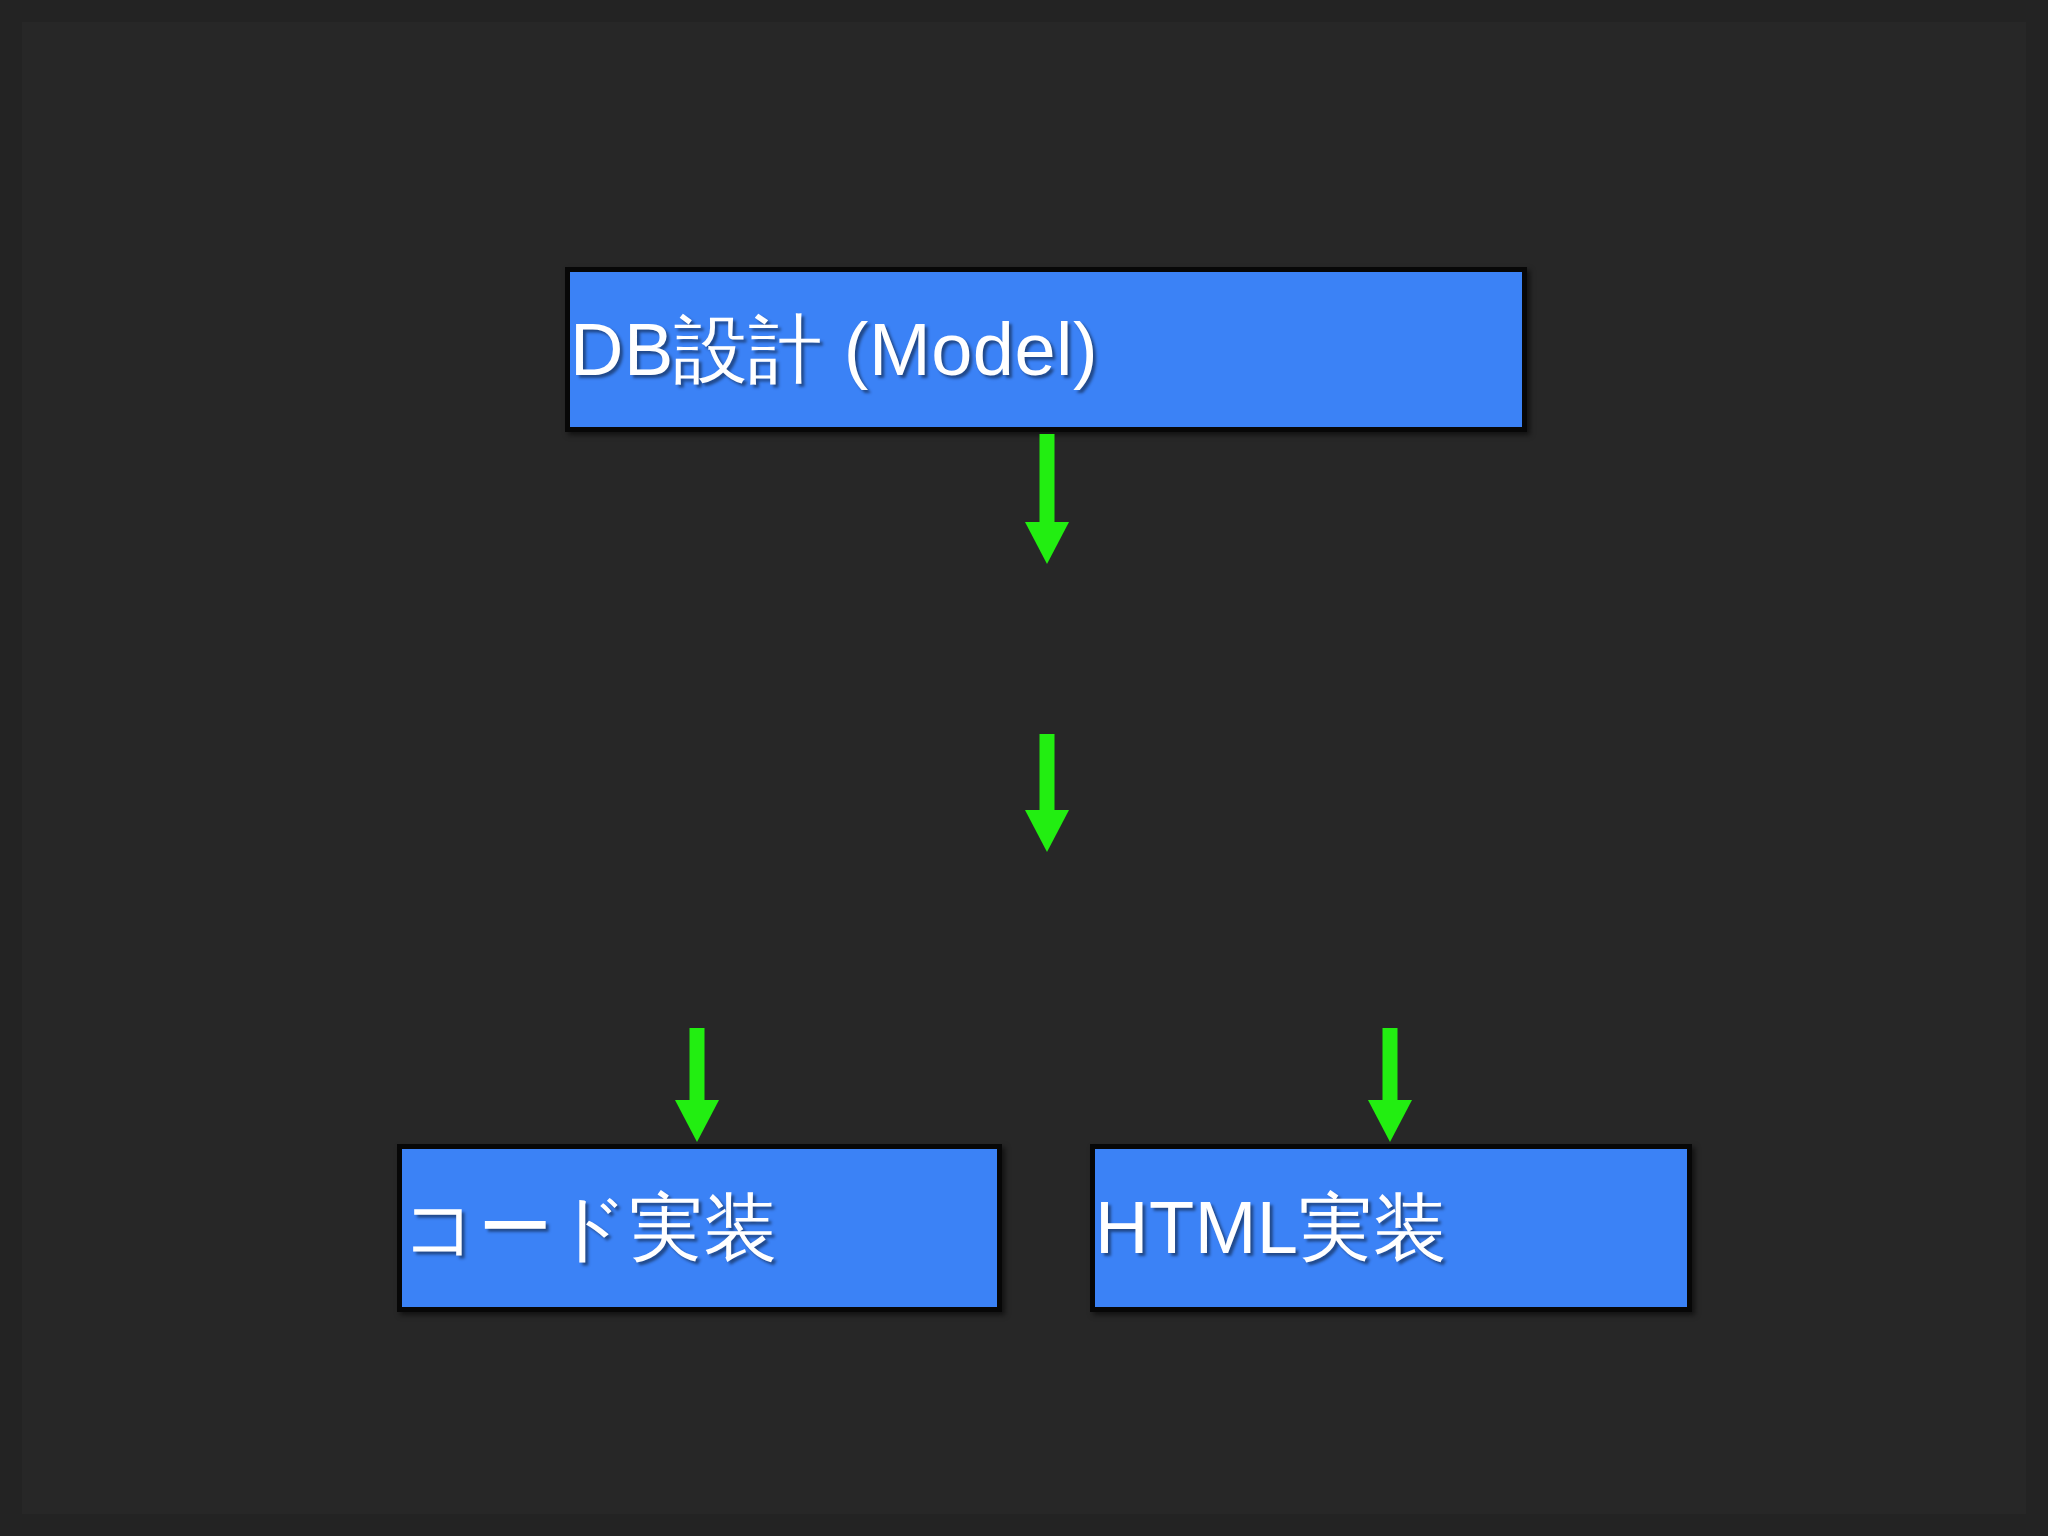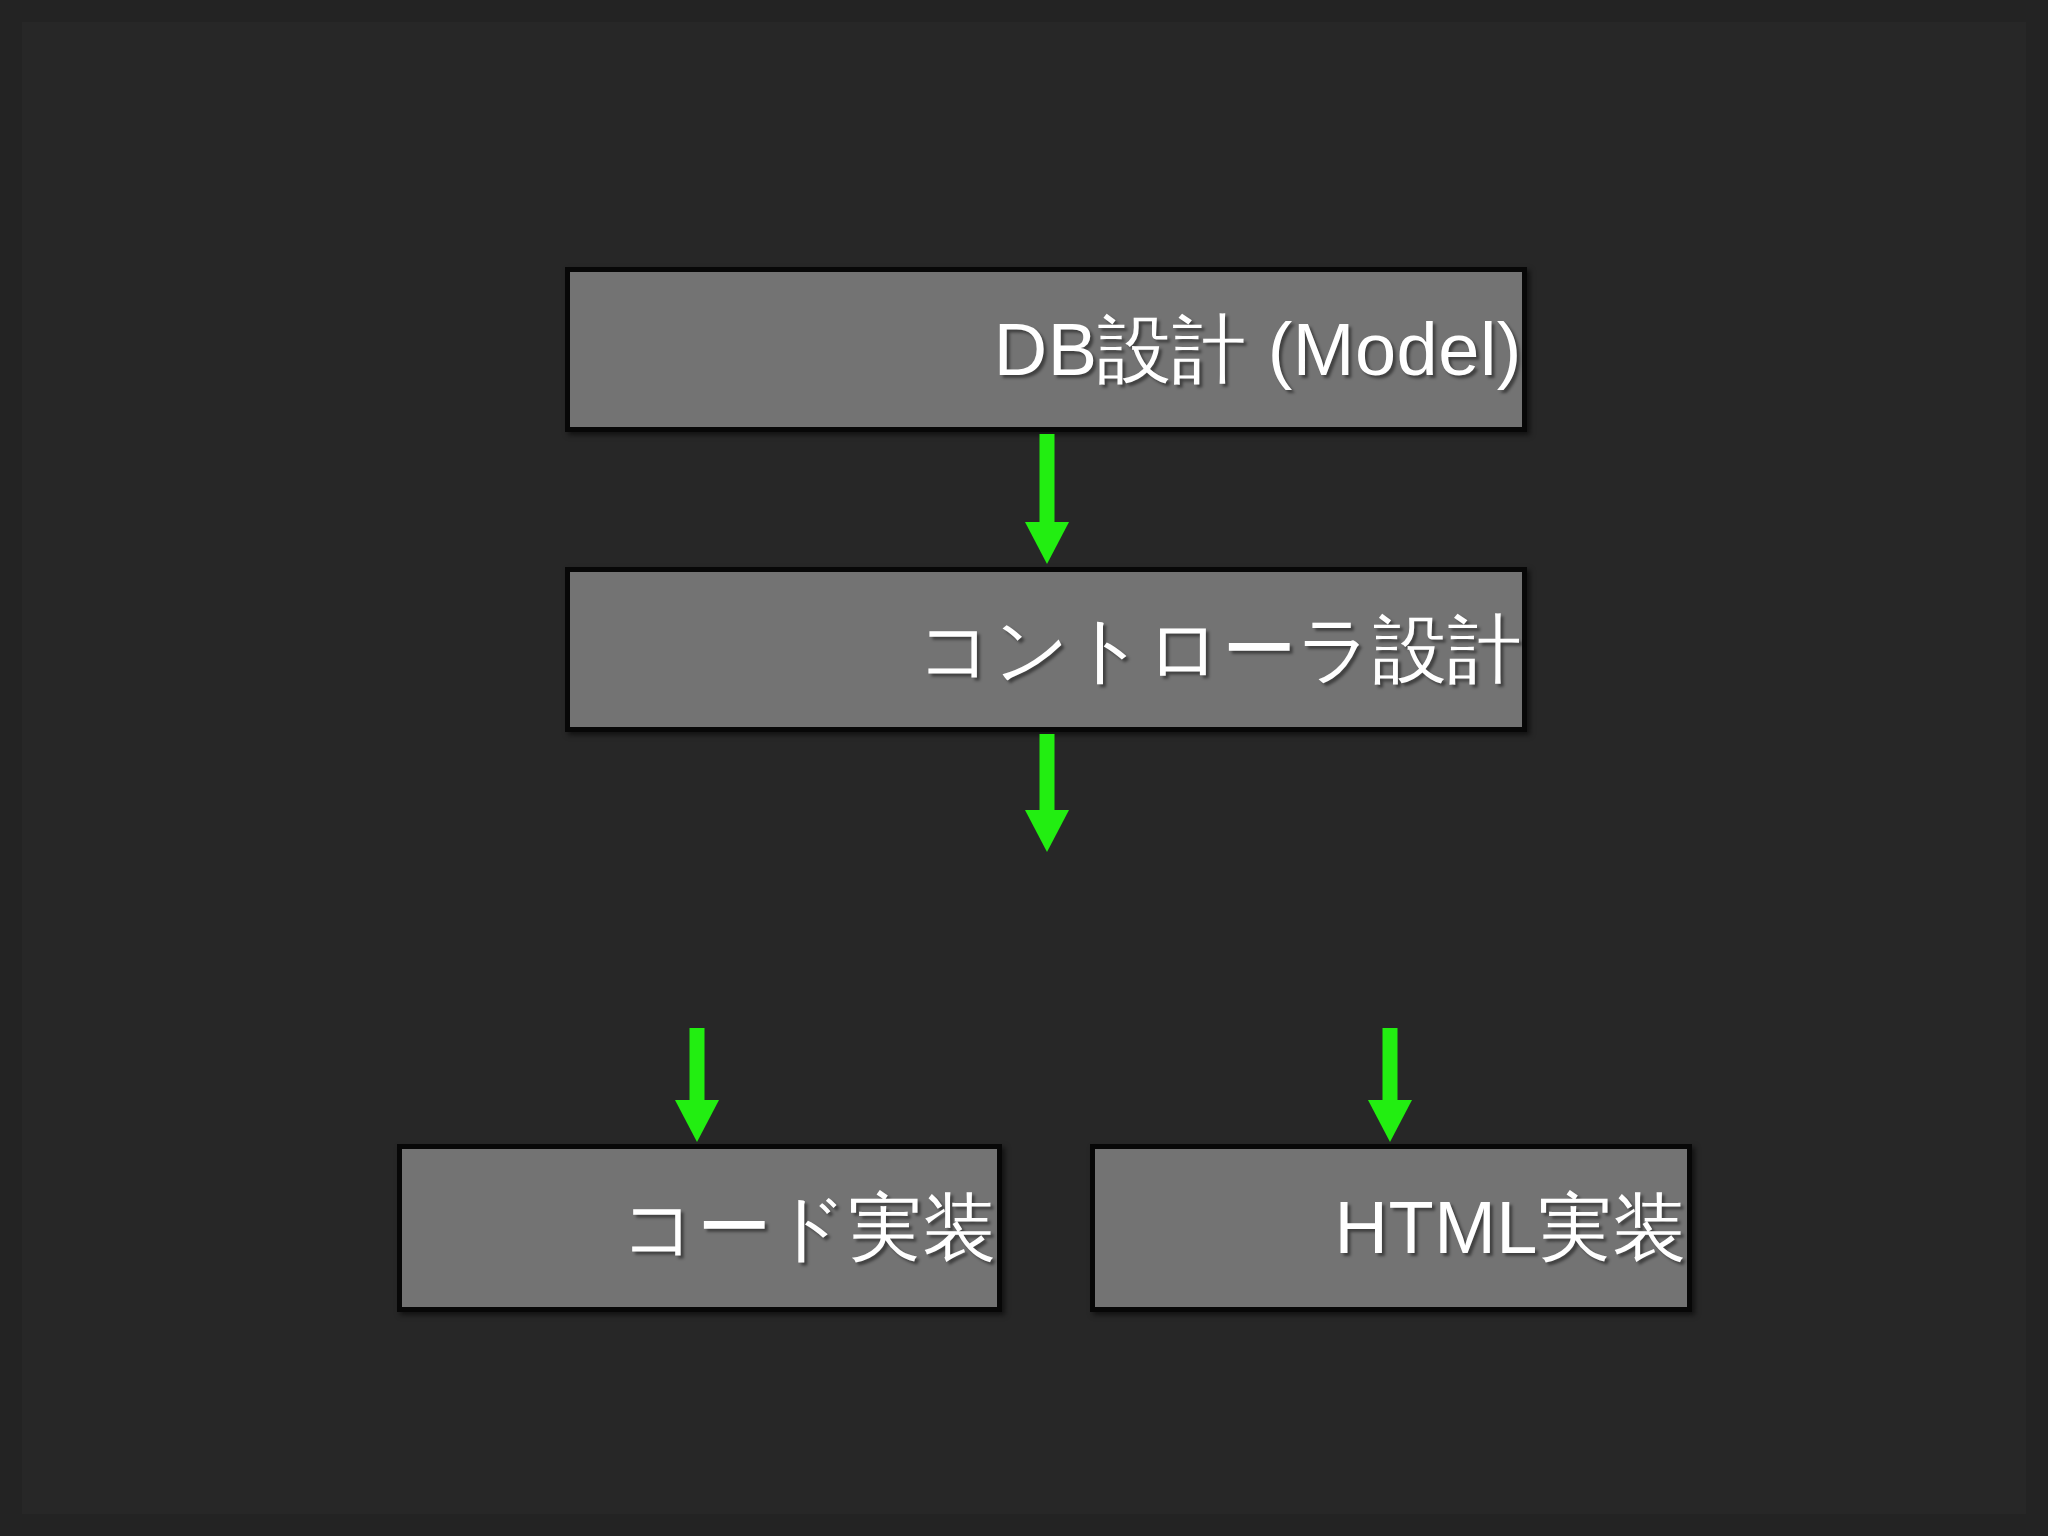--- a/index.html
+++ b/index.html
@@ -23,27 +23,26 @@
     left: 22px;
     top: 22px;
     width: 2004px;
     height: 1492px;
     background: #272727;
   }
 
   .node {
     position: absolute;
     box-sizing: border-box;
-    background: #737373;
+    background: #3b82f6;
     border: 5px solid #070707;
     display: flex;
     align-items: center;
-    justify-content: flex-end;
+    justify-content: flex-start;
     box-shadow: 3px 3px 5px rgba(0,0,0,0.55);
-    padding-left: 20px;
   }
 
   .node-label {
     color: #ffffff;
     font-size: 74px;
     line-height: 1;
     white-space: nowrap;
     letter-spacing: 0.5px;
     text-shadow: 3px 3px 3px rgba(0,0,0,0.45);
   }
@@ -84,23 +83,20 @@
 
     <div class="node" id="node-db">
       <span class="node-label">DB設計 (Model)</span>
     </div>
 
     <svg class="arrow" id="arrow-db-ctrl" viewBox="0 0 60 132">
       <line class="shaft" x1="30" y1="0" x2="30" y2="96"></line>
       <polygon class="head" points="30,130 8,88 52,88"></polygon>
     </svg>
 
-    <div class="node" id="node-ctrl">
-      <span class="node-label">コントローラ設計</span>
-    </div>
 
     <svg class="arrow" id="arrow-ctrl-scaffold" viewBox="0 0 60 120">
       <line class="shaft" x1="30" y1="0" x2="30" y2="84"></line>
       <polygon class="head" points="30,118 8,76 52,76"></polygon>
     </svg>
 
 
     <svg class="arrow" id="arrow-scaffold-code" viewBox="0 0 60 116">
       <line class="shaft" x1="30" y1="0" x2="30" y2="80"></line>
       <polygon class="head" points="30,114 8,72 52,72"></polygon>

